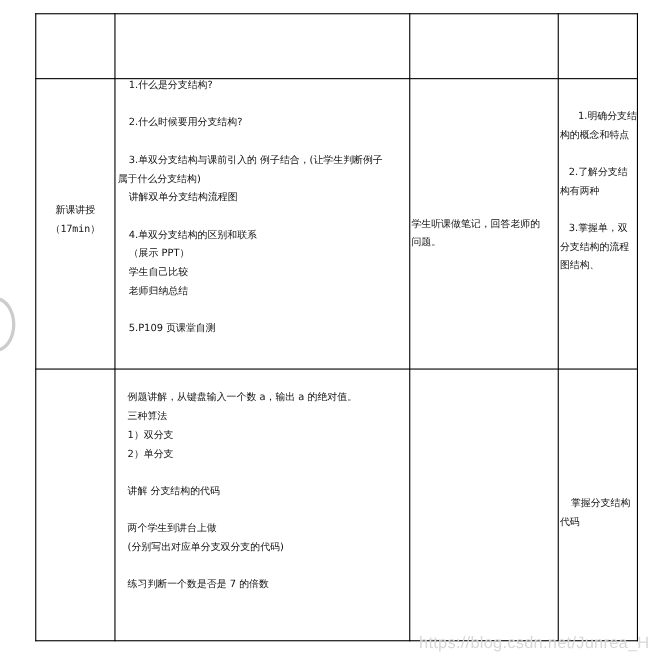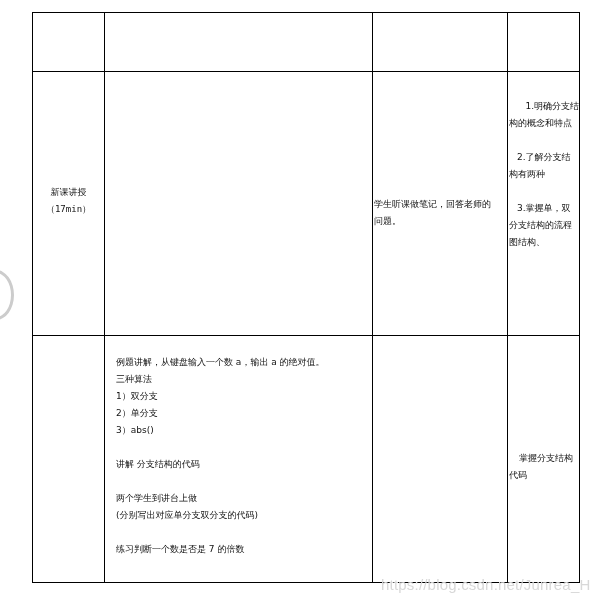--- a/index.html
+++ b/index.html
@@ -33,20 +33,36 @@
   <div class="vline" style="left:72px; height:571px;"></div>
   <div class="vline" style="left:340px; height:571px;"></div>
   <div class="vline" style="left:475px; height:571px;"></div>
   <div class="vline" style="left:547px; height:571px;"></div>
 
   <div class="cell col1" style="left:1px; top:172px; width:71px;">
     <p>新课讲授</p>
     <p class="mono">（17min）</p>
   </div>
 
+  <div class="cell" style="left:75px; top:58px; width:264px;">
+    <p style="padding-left:10px;">1.什么是分支结构?</p>
+    <p class="gap"></p>
+    <p style="padding-left:10px;">2.什么时候要用分支结构?</p>
+    <p class="gap"></p>
+    <p style="padding-left:10px;">3.单双分支结构与课前引入的 例子结合，(让学生判断例子</p>
+    <p>属于什么分支结构)</p>
+    <p style="padding-left:10px;">讲解双单分支结构流程图</p>
+    <p class="gap"></p>
+    <p style="padding-left:10px;">4.单双分支结构的区别和联系</p>
+    <p style="padding-left:10px;">（展示 PPT）</p>
+    <p style="padding-left:10px;">学生自己比较</p>
+    <p style="padding-left:10px;">老师归纳总结</p>
+    <p class="gap"></p>
+    <p style="padding-left:10px;">5.P109 页课堂自测</p>
+  </div>
 
   <div class="cell" style="left:342px; top:184px; width:112px;">
     <p>学生听课做笔记，回答老师的</p>
     <p>问题。</p>
   </div>
 
   <div class="cell" style="left:477px; top:86px; width:70px;">
     <p style="padding-left:8px;text-align:right;">1.明确分支结</p>
     <p>构的概念和特点</p>
     <p class="gap"></p>
@@ -56,21 +72,20 @@
     <p style="padding-left:8px;">3.掌握单，双</p>
     <p>分支结构的流程</p>
     <p>图结构、</p>
   </div>
 
   <div class="cell" style="left:84px; top:342px; width:255px;">
     <p>例题讲解，从键盘输入一个数 a，输出 a 的绝对值。</p>
     <p>三种算法</p>
     <p>1）双分支</p>
     <p>2）单分支</p>
-    <p>3）abs()</p>
     <p class="gap"></p>
     <p>讲解 分支结构的代码</p>
     <p class="gap"></p>
     <p>两个学生到讲台上做</p>
     <p>(分别写出对应单分支双分支的代码)</p>
     <p class="gap"></p>
     <p>练习判断一个数是否是 7 的倍数</p>
   </div>
 
   <div class="cell" style="left:477px; top:438px; width:70px;">

